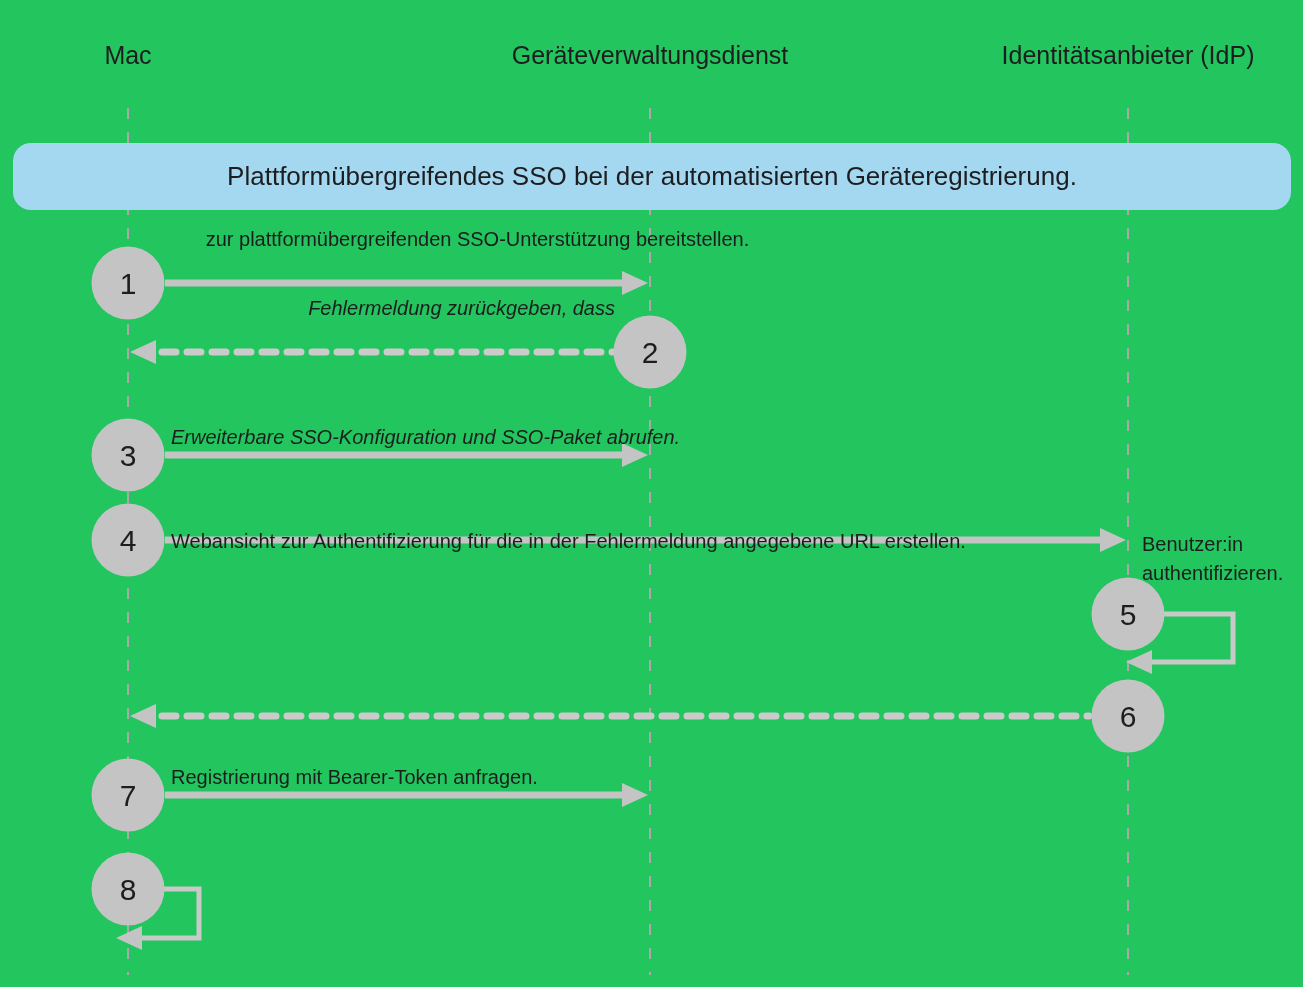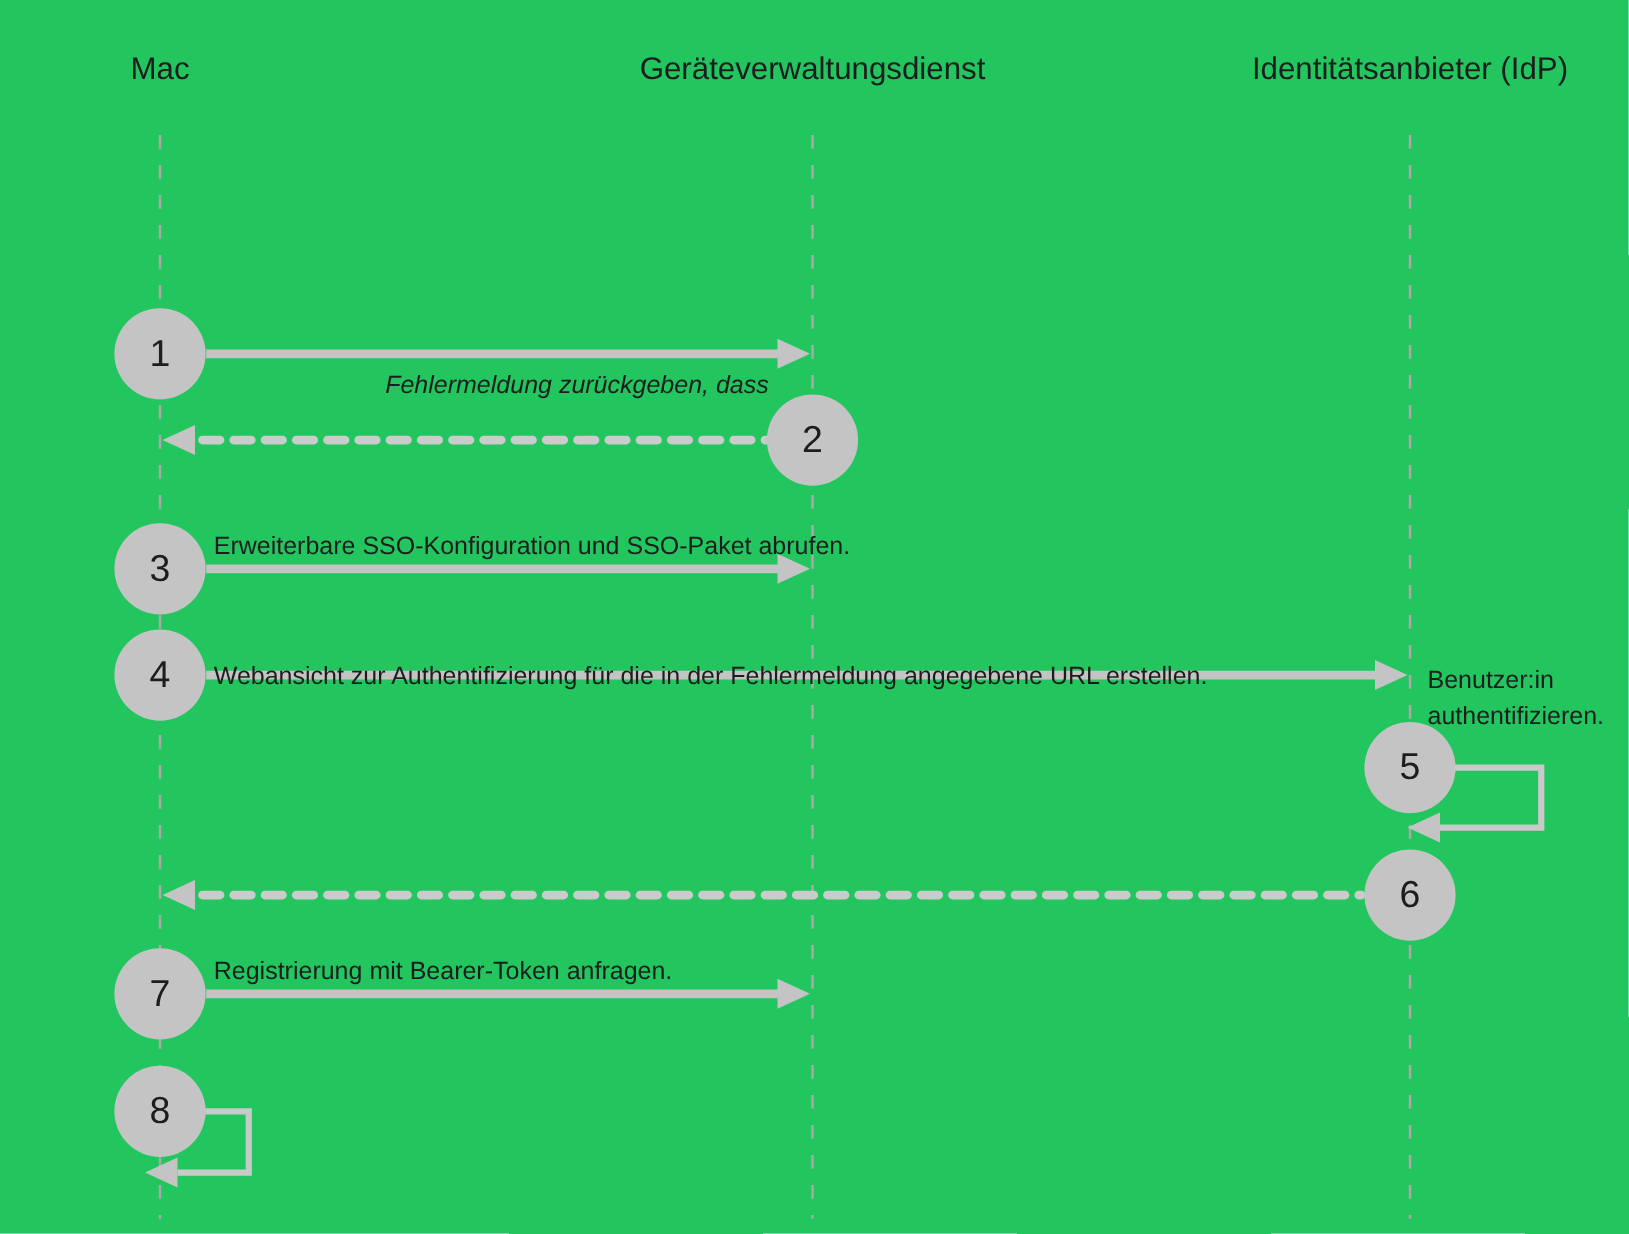--- a/index.html
+++ b/index.html
@@ -123,20 +123,23 @@
     <g>
       <path d="M 160 889 L 199 889 L 199 938 L 142 938" fill="none" stroke="#c9c9c9" stroke-width="5"></path>
       <polygon points="116,938 142,926 142,950" fill="#c4c4c4"></polygon>
     </g>
   </svg>
 
   <div class="actor-label" style="left:128px;">Mac</div>
   <div class="actor-label" style="left:650px;">Geräteverwaltungsdienst</div>
   <div class="actor-label" style="left:1128px;">Identitätsanbieter (IdP)</div>
 
+  <div class="banner">
+    <span class="banner-text">Plattformübergreifendes SSO bei der automatisierten Geräteregistrierung.</span>
+  </div>
 
   <div class="step-circle" style="left:128px; top:283px;">
     <span class="step-num">1</span>
   </div>
   <div class="step-circle" style="left:650px; top:352px;">
     <span class="step-num">2</span>
   </div>
   <div class="step-circle" style="left:128px; top:455px;">
     <span class="step-num">3</span>
   </div>
@@ -150,27 +153,28 @@
     <span class="step-num">6</span>
   </div>
   <div class="step-circle" style="left:128px; top:795px;">
     <span class="step-num">7</span>
   </div>
   <div class="step-circle" style="left:128px; top:889px;">
     <span class="step-num">8</span>
   </div>
 
   <div class="msg center" style="left:150px; top:226px; width:655px;">
+    <div>zur plattformübergreifenden SSO-Unterstützung bereitstellen.</div>
   </div>
 
   <div class="msg right" style="left:155px; top:295px; width:460px;font-style:italic;">
     <div>Fehlermeldung zurückgeben, dass</div>
   </div>
 
-  <div class="msg left" style="left:171px; top:424px;">
+  <div class="msg left" style="left:171px; top:424px;font-style:italic;">
     <div>Erweiterbare SSO-Konfiguration und SSO-Paket abrufen.</div>
   </div>
 
   <div class="msg left" style="left:171px; top:528px;">
     <div>Webansicht zur Authentifizierung für die in der Fehlermeldung angegebene URL erstellen.</div>
   </div>
 
   <div class="msg left" style="left:1142px; top:530px; line-height:29px;">
     <div>Benutzer:in</div>
     <div>authentifizieren.</div>

